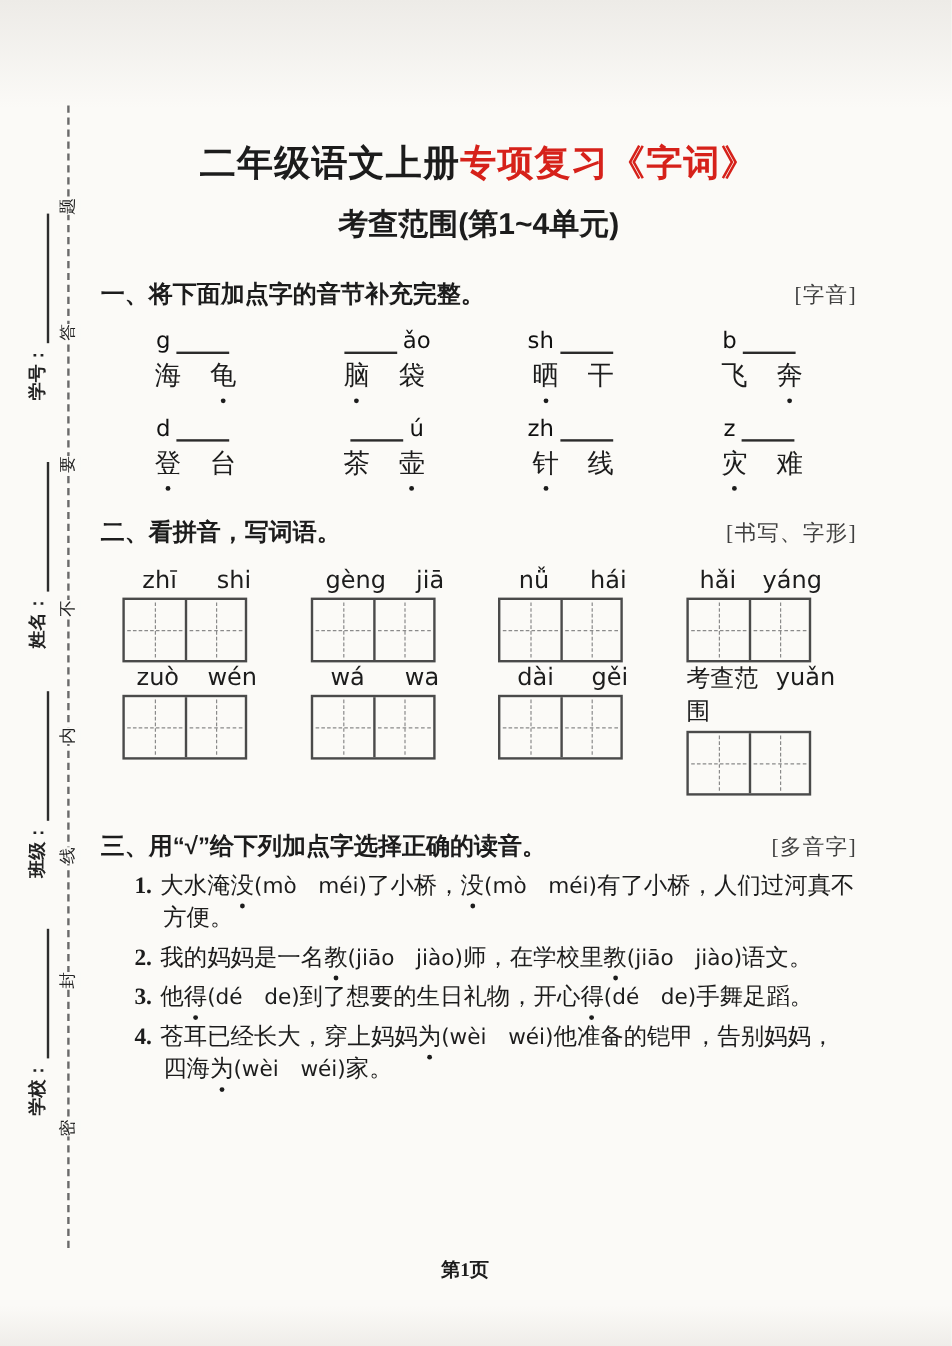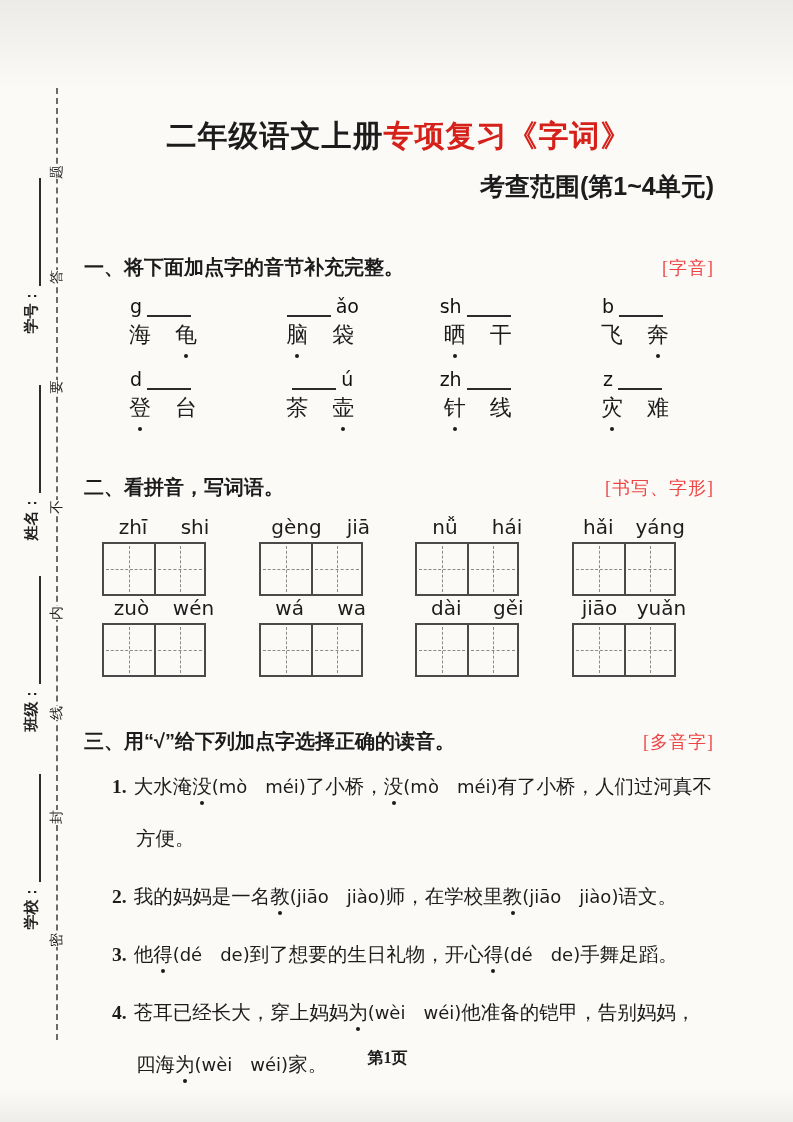--- a/index.html
+++ b/index.html
@@ -25,28 +25,28 @@
     transform:rotate(-90deg); display:flex; align-items:flex-end; justify-content:center;
     font-size:15px; font-weight:bold; font-family:"Liberation Sans", sans-serif; color:#222; }
   .mblank { display:inline-block; width:108px; height:16px;
     border-bottom:2px solid #2d2d2d; margin-left:2px; }
 
   
   .content { position:absolute; left:84px; top:0; width:630px; }
   .title { margin:116px 0 0 0; font-size:30px; font-weight:bold; text-align:center;
     font-family:Liberation Sans, sans-serif; letter-spacing:1px; }
   .title .red { color:#d6211a; }
-  .subtitle { margin:13px 0 0 0; font-size:25px; font-weight:bold; text-align:right;
+  .subtitle { margin:13px 0 0 0; font-size:25px; font-weight:bold; text-align:center;
     font-family:"Liberation Sans", sans-serif; }
   .section-label { margin-top:33px; font-size:19px; font-weight:bold;
     color:#c23a62; font-family:"Liberation Sans", sans-serif; }
 
   .qhead { margin-top:29px; display:flex; justify-content:space-between; align-items:baseline; }
-  .qtitle { font-size:20px; font-weight:bold; font-family:"Liberation Sans", sans-serif;margin-top:22px; }
-  .qtag { font-size:18px; color:#ef4444; font-family:"Liberation Serif", serif; letter-spacing:1px; }
+  .qtitle { font-size:20px; font-weight:bold; font-family:"Liberation Sans", sans-serif; }
+  .qtag { font-size:18px; color:#404040; font-family:"Liberation Serif", serif; letter-spacing:1px; }
 
   
   .q1-row { display:flex; justify-content:space-between; padding:0 8px; margin-top:12px; }
   .q1-row.second { margin-top:16px; }
   .q1-item { width:142px; }
   .py { display:flex; justify-content:center; align-items:flex-end; height:24px;
     font-size:19px; font-family:"DejaVu Sans", sans-serif; color:#111; }
   .pblank { display:inline-block; width:44px; height:19px;
     border-bottom:2px solid #2b2b2b; margin:0 5px; }
   .hz-pair { margin-top:3px; display:flex; justify-content:center; gap:24px;
@@ -65,21 +65,21 @@
   .wgrid { display:flex; border:2px solid #4a4a4a; width:104px; box-sizing:border-box; }
   .cell { position:relative; width:50px; height:50px; box-sizing:border-box; }
   .cell + .cell { border-left:2px solid #4a4a4a; }
   .cell::before { content:""; position:absolute; left:50%; top:2px; bottom:2px;
     border-left:1px dashed #8a8a8a; }
   .cell::after { content:""; position:absolute; top:50%; left:2px; right:2px;
     border-top:1px dashed #8a8a8a; }
 
   
   .q3-list { margin-top:6px; padding-left:28px; }
-  .q3-item { padding-left:24px; font-size:19.5px; line-height:52px; margin-top:6px; }
+  .q3-item { padding-left:24px; font-size:19.5px; line-height:27px; margin-top:6px; }
   .q3-num { font-weight:bold; margin-left:-24px; padding-right:7px;
     font-family:"Liberation Serif", serif; }
   .seg { position:relative; white-space:pre-wrap; }
   .seg[data-k="py"] { font-family:"DejaVu Sans", sans-serif; font-size:18px; }
 
   .footer { position:absolute; left:0; top:1048px; width:775px; text-align:center;
     font-size:16px; font-weight:bold; font-family:"Liberation Serif", serif; }
 </style>
 </head>
 <body>
@@ -294,21 +294,21 @@
           <span>dài</span>
           <span>gěi</span>
         </div>
       <div class="wgrid">
           <div class="cell"></div>
           <div class="cell"></div>
         </div>
     </div>
     <div class="word">
       <div class="wpy">
-          <span>jiāo</span>
+          <span>考查范围</span>
           <span>yuǎn</span>
         </div>
       <div class="wgrid">
           <div class="cell"></div>
           <div class="cell"></div>
         </div>
     </div>
   </div>
 
   <div class="qhead">

